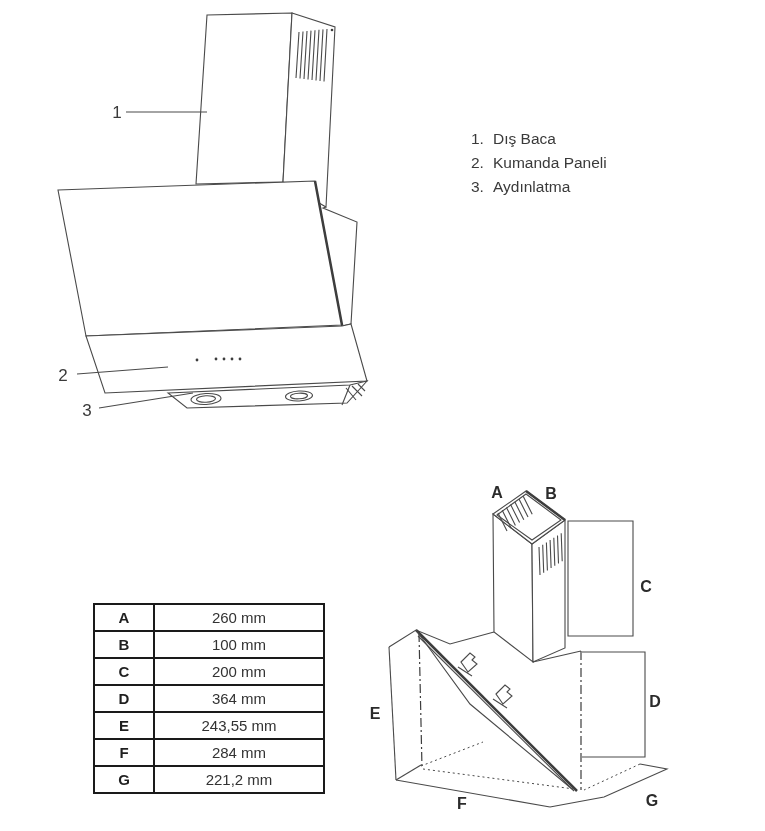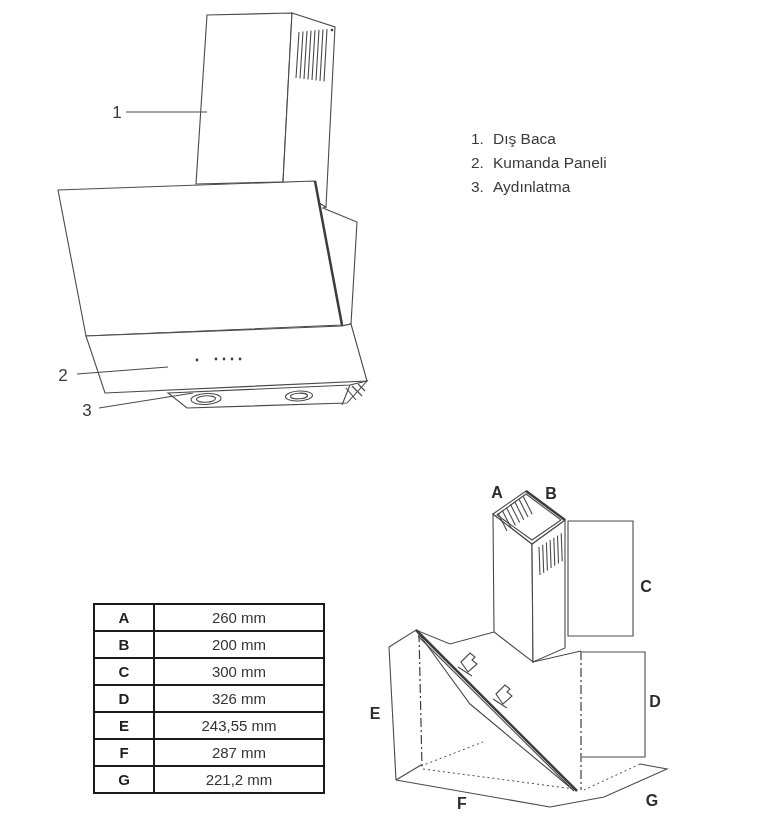--- a/index.html
+++ b/index.html
@@ -125,37 +125,37 @@
   </div>
 
   <table class="dims-table">
     <tbody>
       <tr>
         <td class="key">A</td>
         <td class="val">260 mm</td>
       </tr>
       <tr>
         <td class="key">B</td>
+        <td class="val">100 mm</td>
+      </tr>
+      <tr>
+        <td class="key">C</td>
         <td class="val">200 mm</td>
       </tr>
       <tr>
-        <td class="key">C</td>
-        <td class="val">300 mm</td>
-      </tr>
-      <tr>
         <td class="key">D</td>
-        <td class="val">326 mm</td>
+        <td class="val">364 mm</td>
       </tr>
       <tr>
         <td class="key">E</td>
         <td class="val">243,55 mm</td>
       </tr>
       <tr>
         <td class="key">F</td>
-        <td class="val">287 mm</td>
+        <td class="val">284 mm</td>
       </tr>
       <tr>
         <td class="key">G</td>
         <td class="val">221,2 mm</td>
       </tr>
     </tbody>
   </table>
 
   <svg style="left:370px; top:470px;" width="310" height="350" viewBox="370 470 310 350">
 

